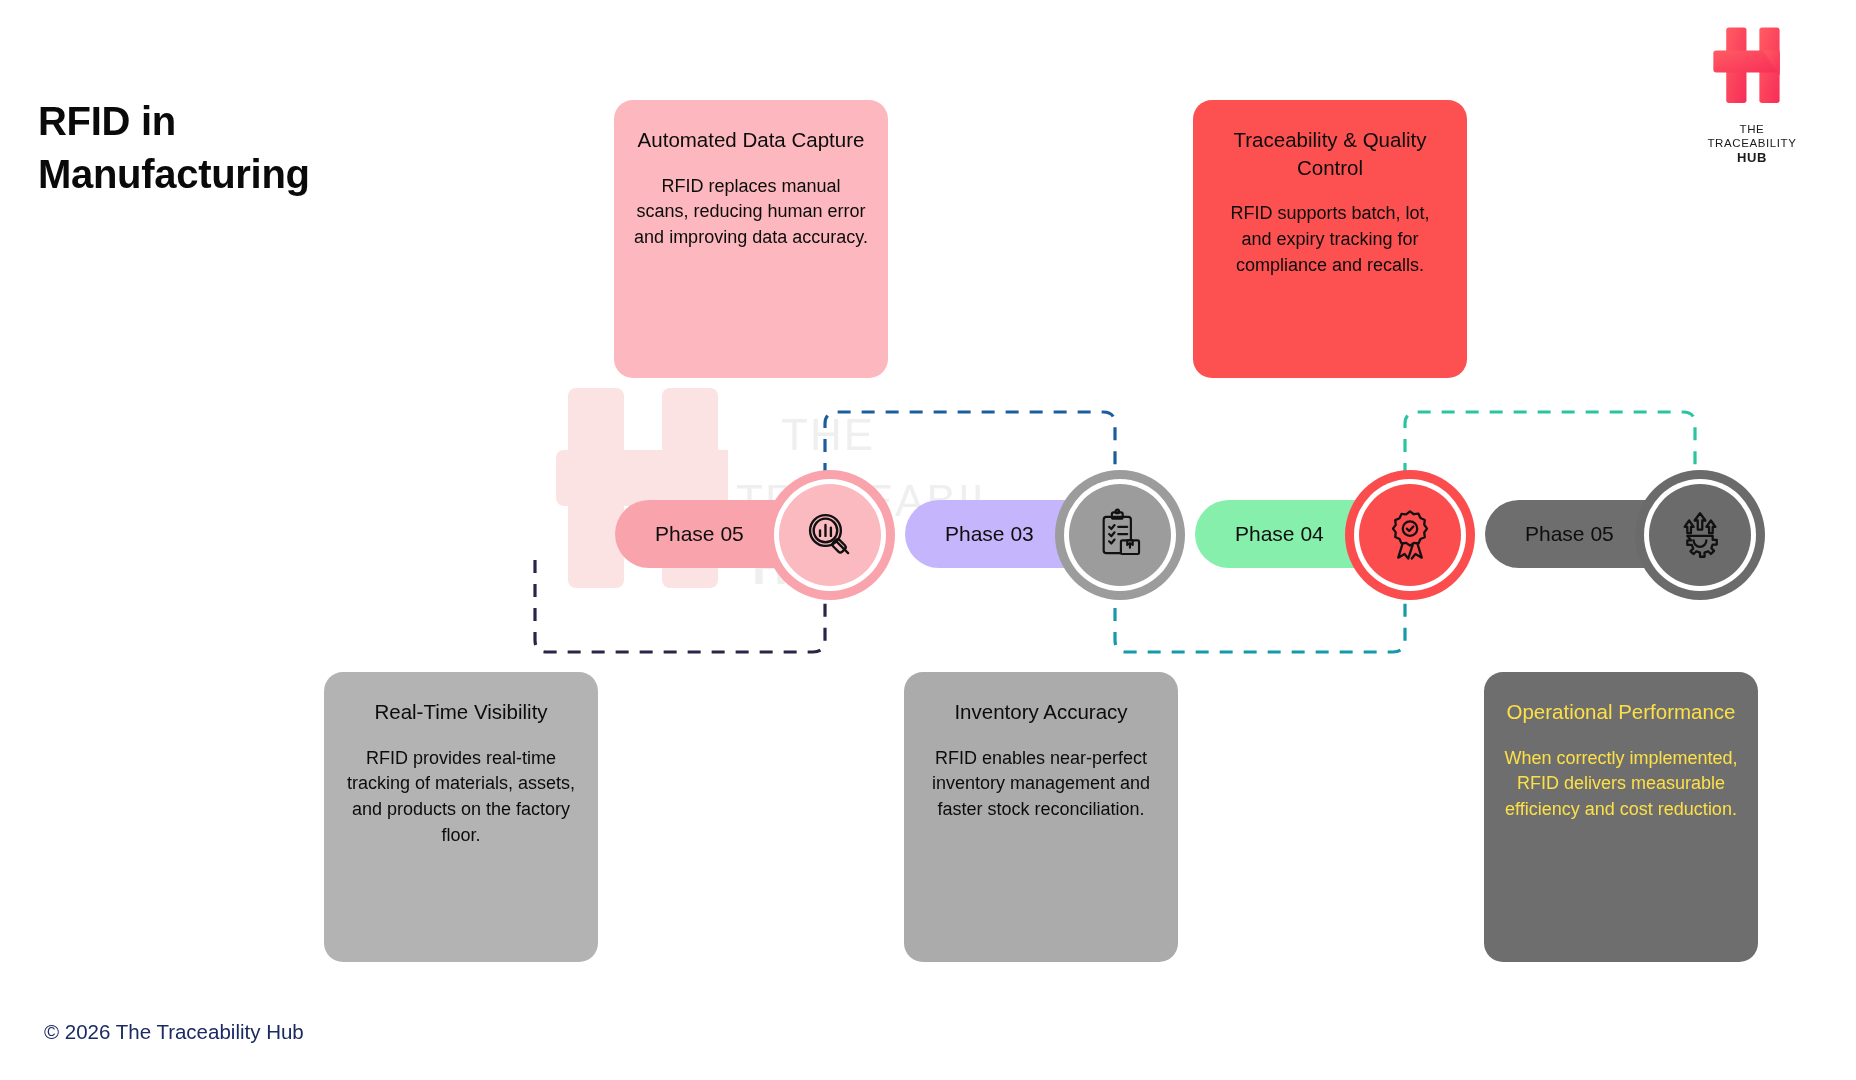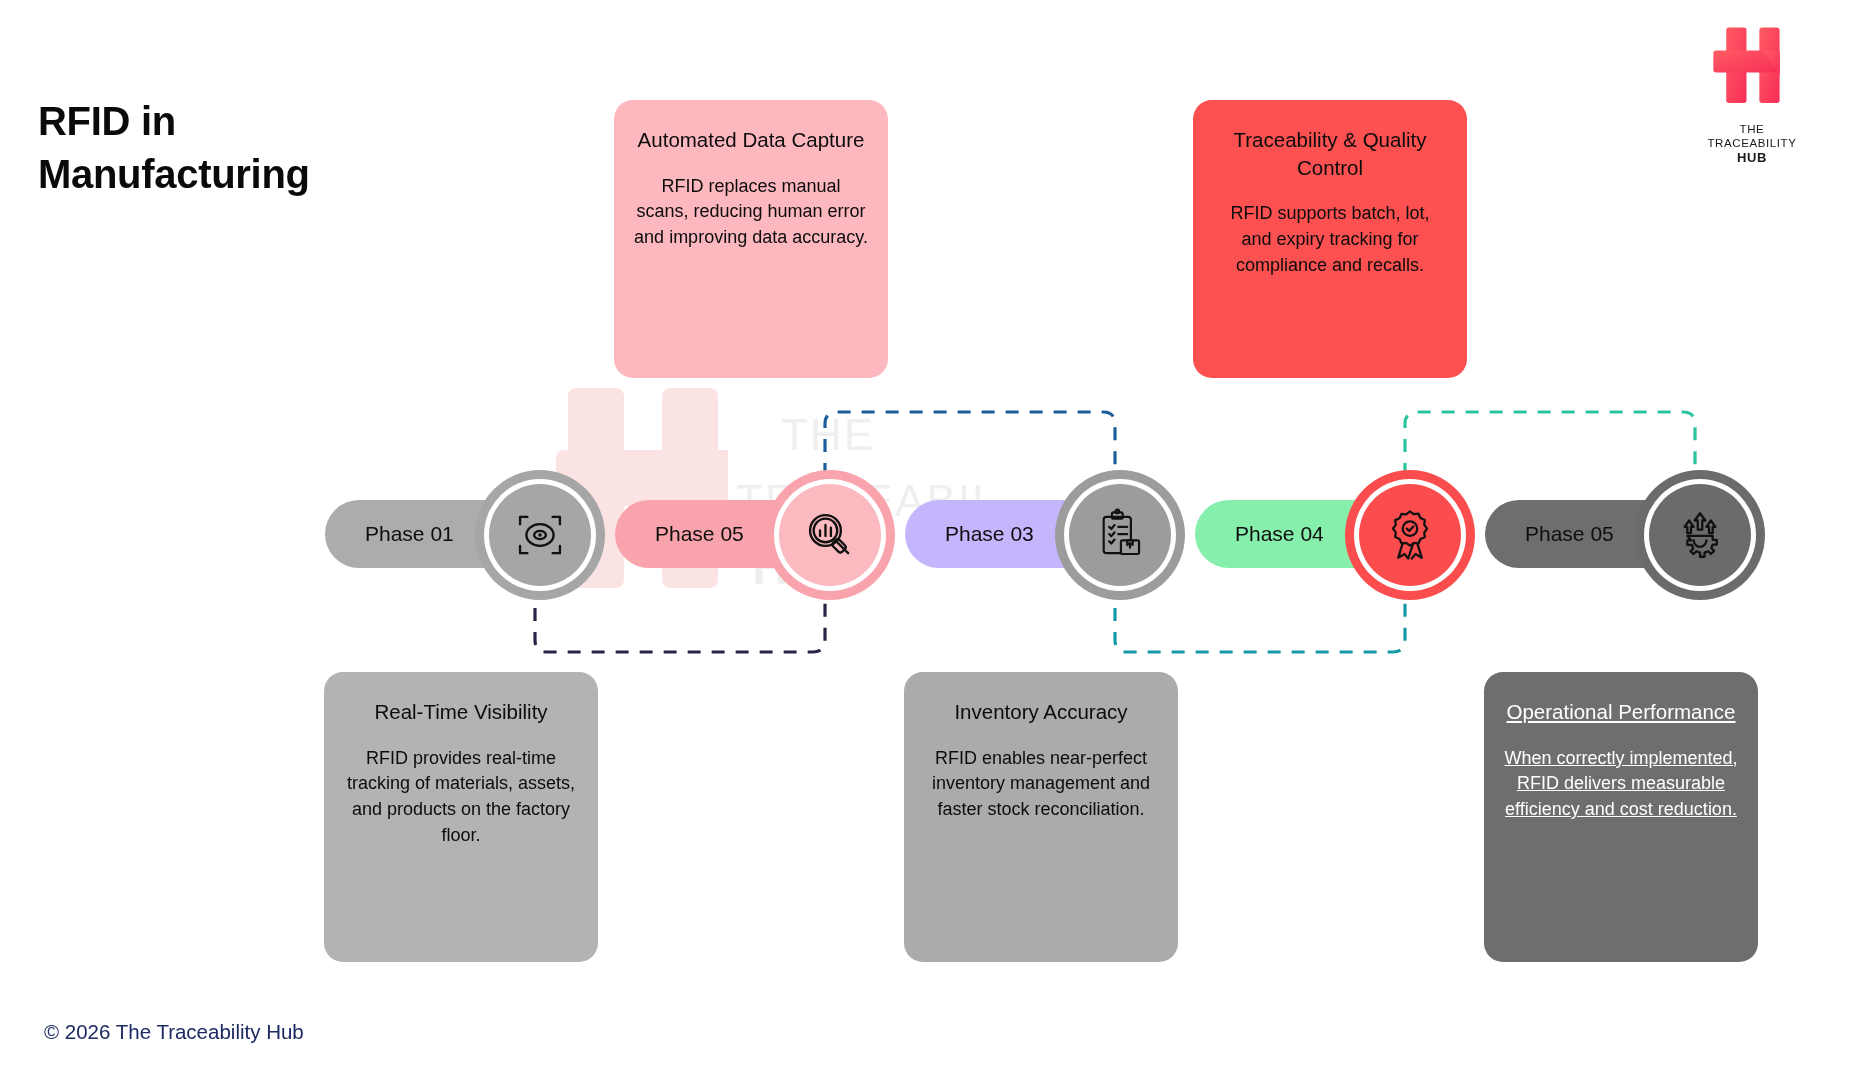--- a/index.html
+++ b/index.html
@@ -77,21 +77,21 @@
     color: #0c0c0c;
   }
   .card-top { width: 274px; height: 278px; top: 100px; }
   #card-top-1 { left: 614px; background: #FCB8BE; }
   #card-top-2 { left: 1193px; background: #FC5150; }
 
   .card-bottom { width: 274px; height: 290px; top: 672px; }
   #card-bottom-1 { left: 324px; background: #B3B3B3; }
   #card-bottom-2 { left: 904px; background: #ABABAB; }
   #card-bottom-3 { left: 1484px; background: #6E6E6E; }
-  #card-bottom-3 .c-title, #card-bottom-3 .c-body { color: #ffffff; text-decoration: underline; }
+  #card-bottom-3 .c-title, #card-bottom-3 .c-body { color: #fde047; }
 
   
   #timeline { position: absolute; left: 0; top: 470px; width: 1856px; height: 130px; z-index: 2; }
 
   .phase { position: absolute; top: 0; height: 130px; }
 
   .pill {
     position: absolute;
     top: 30px;
     height: 68px;
@@ -215,37 +215,20 @@
     <div class="c-body">RFID provides real-time tracking of materials, assets, and products on the factory floor.</div>
   </div>
 
   <div class="card card-bottom" id="card-bottom-3">
     <div class="c-title">Operational Performance</div>
     <div class="c-body">When correctly implemented, RFID delivers measurable efficiency and cost reduction.</div>
   </div>
 
   <div id="timeline">
 
-    <div class="phase" style="left:325px;width:280px;">
-      <div class="pill" style="left:0;width:250px;background:#ACACAC;">
-        <span class="pill-label">Phase 01</span>
-      </div>
-      <div class="node" style="left:150px;">
-        <div class="ring-outer" style="background:#A6A6A6;"></div>
-        <div class="ring-gap"></div>
-        <div class="disc" style="background:#A6A6A6;">
-          <svg viewBox="0 0 64 64" fill="none" stroke="#111" stroke-width="2.6" stroke-linecap="round" stroke-linejoin="round">
-            <path d="M10 20V12h8M54 20V12h-8M10 44v8h8M54 44v8h-8"></path>
-            <ellipse cx="32" cy="32" rx="15" ry="12"></ellipse>
-            <ellipse cx="32" cy="32" rx="6.5" ry="4.5"></ellipse>
-            <circle cx="32" cy="32" r="2" fill="#111" stroke="none"></circle>
-          </svg>
-        </div>
-      </div>
-    </div>
 
     <div class="phase" style="left:615px;width:280px;">
       <div class="pill" style="left:0;width:250px;background:#F9A3AC;">
         <span class="pill-label">Phase 05</span>
       </div>
       <div class="node" style="left:150px;">
         <div class="ring-outer" style="background:#F9A3AC;"></div>
         <div class="ring-gap"></div>
         <div class="disc" style="background:#FBB9C0;">
           <svg viewBox="0 0 64 64" fill="none" stroke="#111" stroke-width="2.6" stroke-linecap="round" stroke-linejoin="round">

